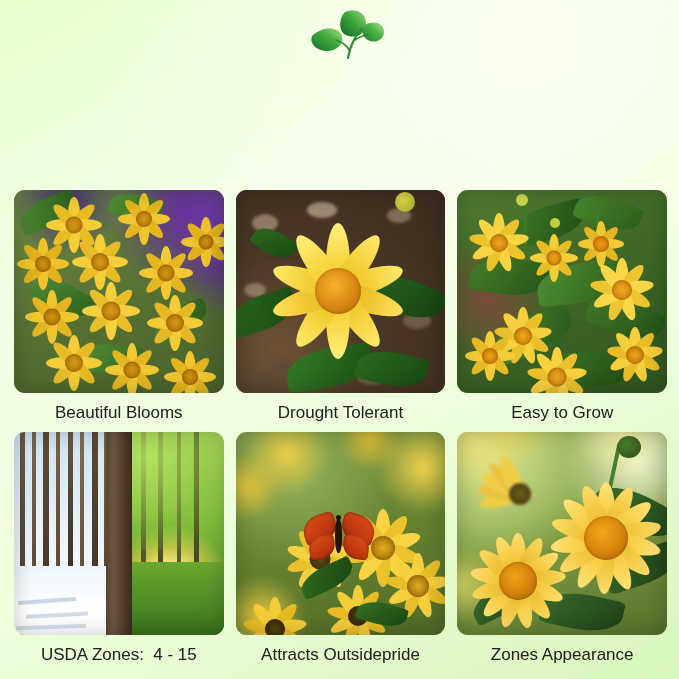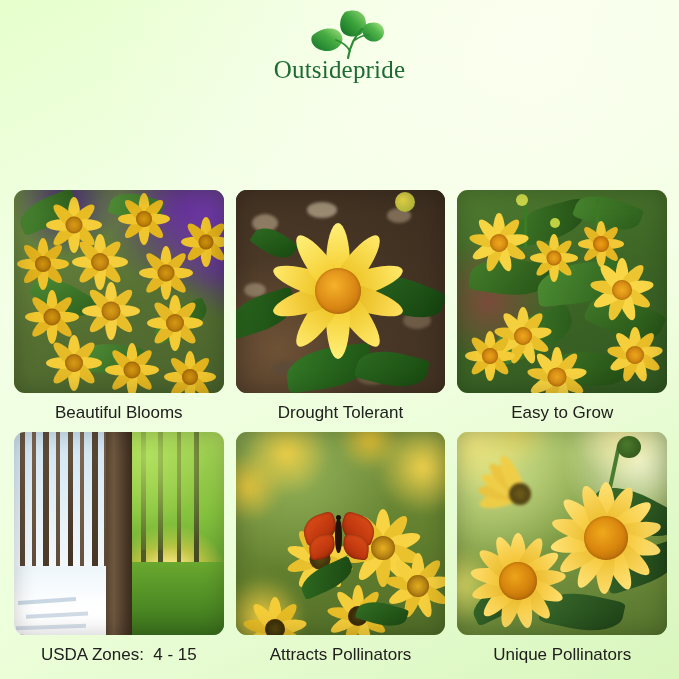--- a/index.html
+++ b/index.html
@@ -223,21 +223,20 @@
           <stop offset="100%" stop-color="#b6e793"></stop>
         </linearGradient>
       </defs>
       <path d="M53 6 C64 2 74 6 74 18 C74 29 63 33 54 29 C47 26 46 13 53 6 Z" fill="url(#lg1)"></path>
       <path d="M73 19 C82 14 92 17 92 26 C92 34 83 38 76 34 C70 31 69 23 73 19 Z" fill="url(#lg3)"></path>
       <path d="M20 30 C29 21 44 20 49 28 C54 36 45 46 33 45 C24 44 17 37 20 30 Z" fill="url(#lg2)"></path>
       <path d="M56 52 C58 40 62 31 70 23" stroke="#2c8a33" stroke-width="2.2" fill="none" stroke-linecap="round"></path>
       <path d="M58 45 C55 40 50 36 44 34" stroke="#2c8a33" stroke-width="1.8" fill="none" stroke-linecap="round"></path>
       <path d="M63 34 C67 31 72 29 77 29" stroke="#2c8a33" stroke-width="1.6" fill="none" stroke-linecap="round"></path>
     </svg>
-    <div class="logo-word">Outsidepride</div>
   </div>
 
 
   <div class="grid">
 
     <div class="cell">
       <div class="photo">
         <div class="scene s2">
           <div class="blurbg" style="background:radial-gradient(circle at 88% 18%,#6c36a4 0%,rgba(108,54,164,0) 26%),radial-gradient(circle at 96% 38%,#5a2d8c 0%,rgba(90,45,140,0) 20%);"></div>
           <div class="leafshape" style="left:2%;top:4%;width:60px;height:28px;background:linear-gradient(120deg,#4c8a33,#2c5c1c);transform:rotate(-22deg);"></div>
@@ -675,21 +674,21 @@
             <div class="wing" style="left:0;top:2px;width:34px;height:28px;transform:rotate(-18deg);"></div>
             <div class="wing" style="right:0;top:2px;width:34px;height:28px;transform:rotate(18deg) scaleX(-1);"></div>
             <div class="wing" style="left:6px;top:22px;width:26px;height:24px;transform:rotate(-8deg);"></div>
             <div class="wing" style="right:6px;top:22px;width:26px;height:24px;transform:rotate(8deg) scaleX(-1);"></div>
             <div class="body" style="left:50%;top:6px;width:7px;height:34px;margin-left:-3.5px;"></div>
             <div style="position:absolute;left:50%;top:2px;width:5px;height:5px;margin-left:-2.5px;border-radius:50%;background:#1b0d05;"></div>
           </div>
         </div>
         <div class="vignette"></div>
       </div>
-      <div class="caption">Attracts Pollinators</div>
+      <div class="caption">Attracts Outsidepride</div>
     </div>
 
     <div class="cell">
       <div class="photo">
         <div class="scene s6">
           <div class="blurbg" style="background:
               radial-gradient(circle at 14% 12%,#e9e07a 0%,rgba(233,224,122,0) 18%),
               radial-gradient(circle at 30% 6%,#dfd35f 0%,rgba(223,211,95,0) 14%),
               radial-gradient(circle at 74% 8%,#f0e9a0 0%,rgba(240,233,160,0) 16%),
               radial-gradient(circle at 8% 72%,#d9d664 0%,rgba(217,214,100,0) 14%);"></div>
@@ -741,17 +740,17 @@
             <div class="petal" style="width:17px;height:48px;background:linear-gradient(180deg,#ffdf6e,#ecb417);transform:translate(-50%,-100%) rotate(224deg);"></div>
             <div class="petal" style="width:17px;height:48px;background:linear-gradient(180deg,#fbd961,#e2ab11);transform:translate(-50%,-100%) rotate(252deg);"></div>
             <div class="petal" style="width:17px;height:48px;background:linear-gradient(180deg,#ffdf6e,#ecb417);transform:translate(-50%,-100%) rotate(280deg);"></div>
             <div class="petal" style="width:17px;height:48px;background:linear-gradient(180deg,#fbd961,#e2ab11);transform:translate(-50%,-100%) rotate(308deg);"></div>
             <div class="petal" style="width:17px;height:48px;background:linear-gradient(180deg,#ffdf6e,#ecb417);transform:translate(-50%,-100%) rotate(336deg);"></div>
             <div class="core" style="width:38px;height:38px;background:radial-gradient(circle at 42% 38%,#eda419 0%,#d4830c 50%,#9f5904 100%);"></div>
           </div>
         </div>
         <div class="vignette"></div>
       </div>
-      <div class="caption">Unique Pollinators</div>
+      <div class="caption">Zones Appearance</div>
     </div>
 
   </div>
 </div>
 
 </body></html>

